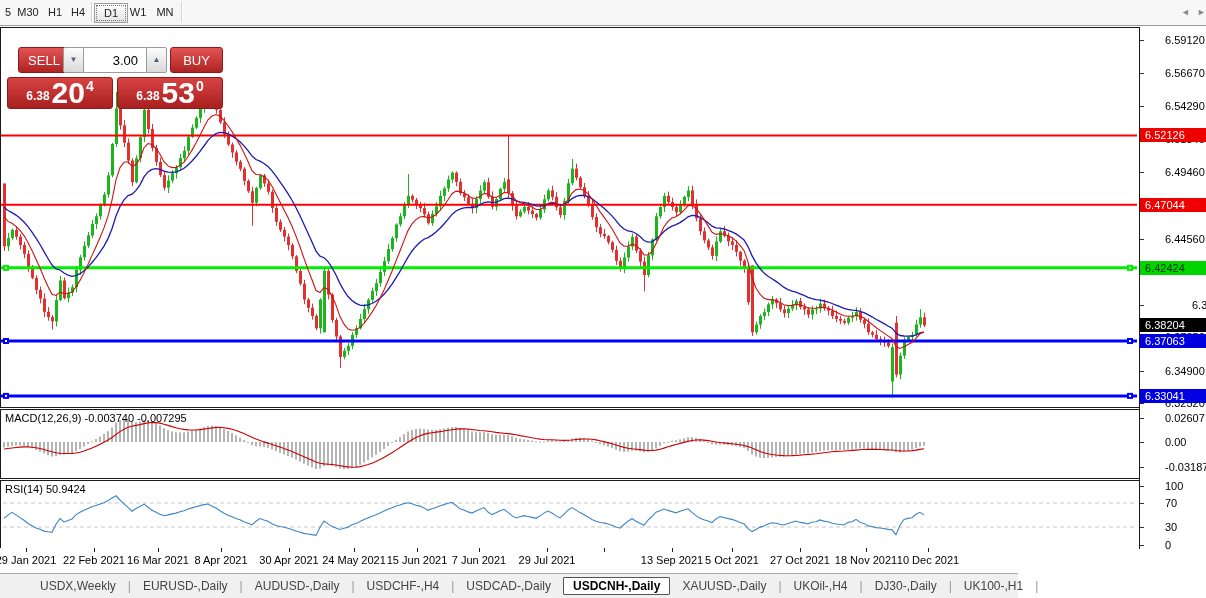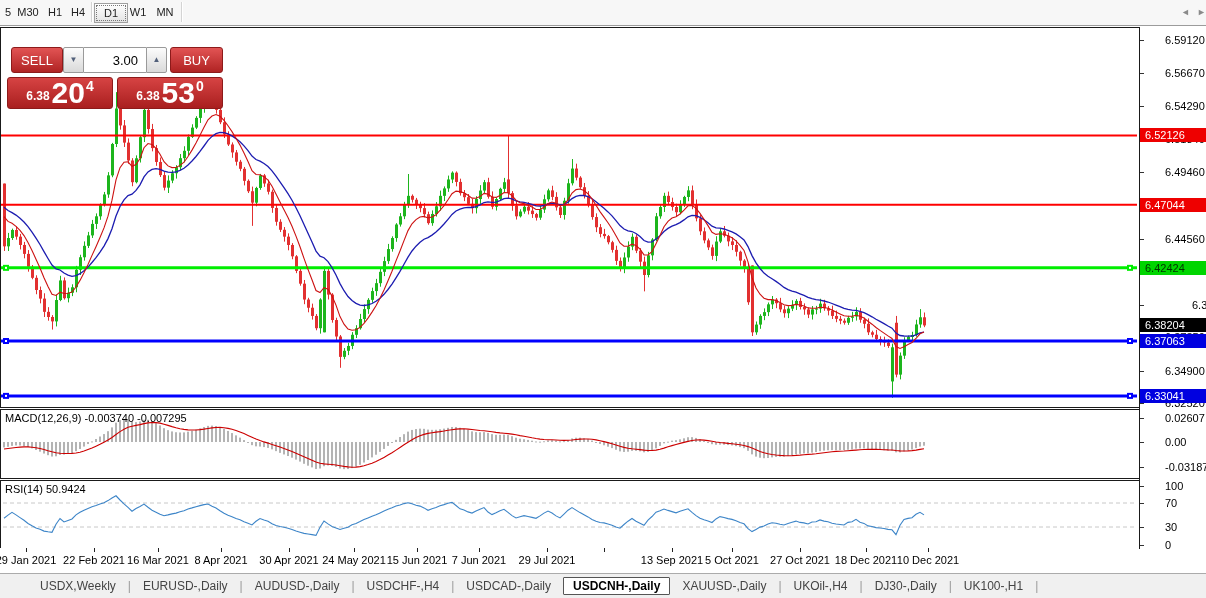--- a/index.html
+++ b/index.html
@@ -21,21 +21,21 @@
   .panel svg{position:absolute;left:0;top:0;}
   .ind-label{position:absolute;left:4px;top:2px;font-size:11px;color:#000;white-space:pre;}
   
   #chart-title{position:absolute;left:6px;top:4px;font-size:12px;color:#000;white-space:pre;}
   #chart-title .arr{font-size:9px;position:relative;top:-1px;margin-right:4px;}
   
   #trade-panel{position:absolute;left:6px;top:19px;width:216px;height:62px;}
   .tp-btn{position:absolute;top:0;height:26px;border-radius:3px;color:#fff;font-size:13px;
           text-align:center;line-height:26px;background:linear-gradient(#e25454,#b02323);
           border:1px solid #8d1a1a;box-sizing:border-box;cursor:pointer;}
-  #tp-sell{left:4px;width:52px;} #tp-buy{left:163px;width:53px;}
+  #tp-sell{left:11px;width:52px;} #tp-buy{left:163px;width:53px;}
   .spin{position:absolute;top:0;width:21px;height:26px;box-sizing:border-box;border:1px solid #9a9a9a;
         background:linear-gradient(#fcfcfc,#d9d9d9);text-align:center;line-height:24px;font-size:8px;color:#52607a;cursor:pointer;}
   #spin-dn{left:56px;border-radius:2px 0 0 2px;}
   #spin-up{left:139px;border-radius:0 2px 2px 0;}
   #vol-input{position:absolute;left:77px;top:0;width:62px;height:26px;box-sizing:border-box;
              border:1px solid #9a9a9a;border-left:none;border-right:none;text-align:right;
              padding-right:8px;font-size:13px;font-family:"Liberation Sans",sans-serif;color:#000;}
   .px-box{position:absolute;top:30px;height:32px;border-radius:3px;color:#fff;
           background:linear-gradient(#d64343,#a91f1f);border:1px solid #8d1a1a;box-sizing:border-box;
           display:flex;align-items:flex-end;justify-content:center;padding-bottom:2px;cursor:pointer;}
@@ -48,21 +48,21 @@
             border-left:1px solid #1a1a1a;}
   .ax-label{position:absolute;left:25px;font-size:11px;color:#000;white-space:nowrap;}
   .ax-tick{position:absolute;left:0;width:4px;height:1px;background:#333;}
   .ax-badge{position:absolute;left:0;width:66px;height:14px;line-height:14px;font-size:11px;
             padding-left:5px;box-sizing:border-box;white-space:nowrap;}
   
   #date-band{position:absolute;left:0;top:548px;width:1139px;height:25px;background:#fff;}
   .d-label{position:absolute;top:6px;font-size:11px;color:#000;white-space:nowrap;transform:translateX(-50%);}
   .d-tick{position:absolute;top:0;width:1px;height:4px;background:#222;}
   
-  #tab-bar{position:absolute;left:0;top:573px;width:1206px;height:25px;background:#f0f0f0;
+  #tab-bar{position:absolute;left:0;top:573px;width:1018px;height:25px;background:#f0f0f0;
            border-top:1px solid #ababab;display:flex;align-items:center;padding-left:28px;box-sizing:border-box;}
   .tab{font-size:12px;color:#444;padding:2px 12px;white-space:nowrap;cursor:pointer;}
   .tab.active{background:#fff;border:1px solid #555;border-radius:1px;color:#000;font-weight:bold;padding:1px 9px;}
   .tab-sep{color:#999;font-size:12px;}
   .scroll-arrow{position:absolute;top:7px;font-size:9px;color:#8a8a8a;cursor:pointer;}
   #scroll-left{left:1181px;} #scroll-right{left:1197px;}
 </style>
 </head>
 <body>
 
@@ -896,21 +896,21 @@
     <div class="d-label" style="left: 547px;">29 Jul 2021</div>
     <div class="d-tick" style="left: 604px;"></div>
     <div class="d-label" style="left: 604px; margin-top: 41px;">20 Aug 2021</div>
     <div class="d-tick" style="left: 672px;"></div>
     <div class="d-label" style="left: 672px;">13 Sep 2021</div>
     <div class="d-tick" style="left: 732px;"></div>
     <div class="d-label" style="left: 732px;">5 Oct 2021</div>
     <div class="d-tick" style="left: 800px;"></div>
     <div class="d-label" style="left: 800px;">27 Oct 2021</div>
     <div class="d-tick" style="left: 866px;"></div>
-    <div class="d-label" style="left: 866px;">18 Dec 2021</div>
+    <div class="d-label" style="left: 866px;">18 Nov 2021</div>
     <div class="d-tick" style="left: 928px;"></div>
     <div class="d-label" style="left: 928px;">10 Dec 2021</div>
   </div>
 
 <div id="tab-bar">
     <div class="tab">USDX,Weekly</div>
     <div class="tab-sep">|</div>
     <div class="tab">EURUSD-,Daily</div>
     <div class="tab-sep">|</div>
     <div class="tab">AUDUSD-,Daily</div>

